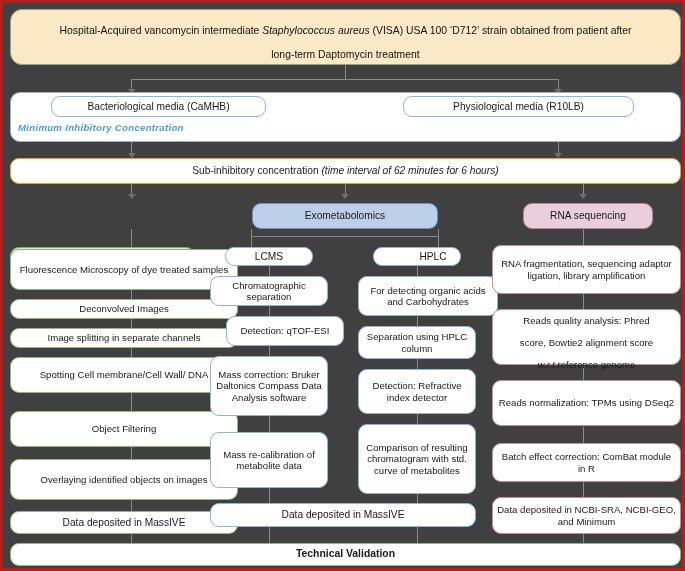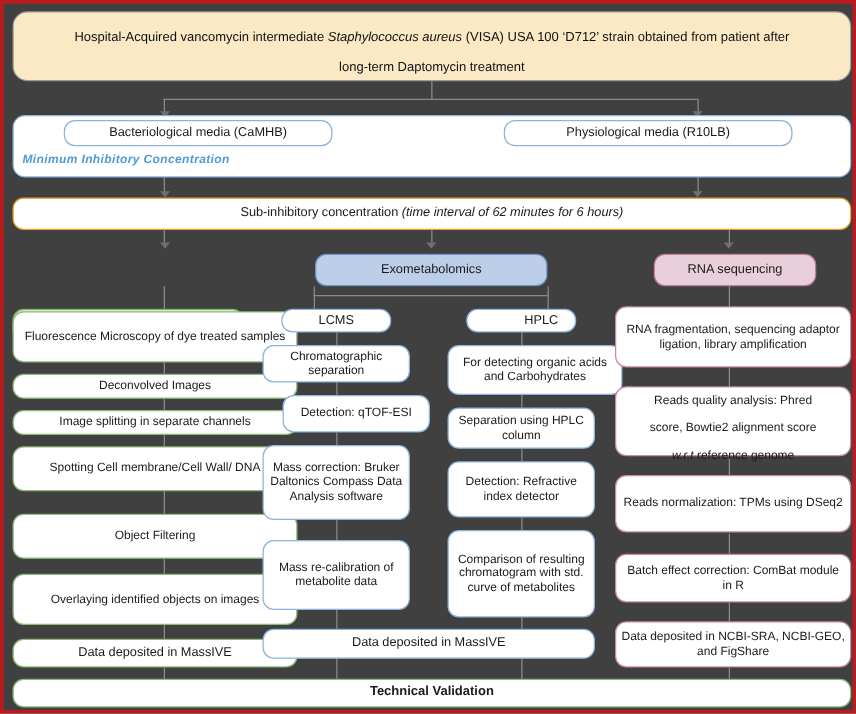--- a/index.html
+++ b/index.html
@@ -222,17 +222,17 @@
   <div class="node n-pink" style="left:489px;top:306px;width:189px;height:56px;">
     <div>
       <span>Reads quality analysis: Phred</span><br>
       <span>score, Bowtie2 alignment score</span><br>
       <span class="ital">w.r.t</span><span> reference genome</span>
     </div>
   </div>
 
   <div class="node n-pink" style="left:489px;top:356px;width:189px;height:46px;margin-top:21px;">Reads normalization: TPMs using DSeq2</div>
   <div class="node n-pink" style="left:489px;top:440px;width:189px;height:39px;">Batch effect correction: ComBat module in R</div>
-  <div class="node n-pink" style="left:489px;top:494px;width:189px;height:37px;">Data deposited in NCBI-SRA, NCBI-GEO, and FigShare</div>
+  <div class="node n-pink" style="left:489px;top:494px;width:189px;height:37px;">Data deposited in NCBI-SRA, NCBI-GEO, and Minimum</div>
 
   <div class="node n-valid" style="left:7px;top:540px;width:671px;height:23px;">Technical Validation</div>
 
 </div>
 
 </body></html>

